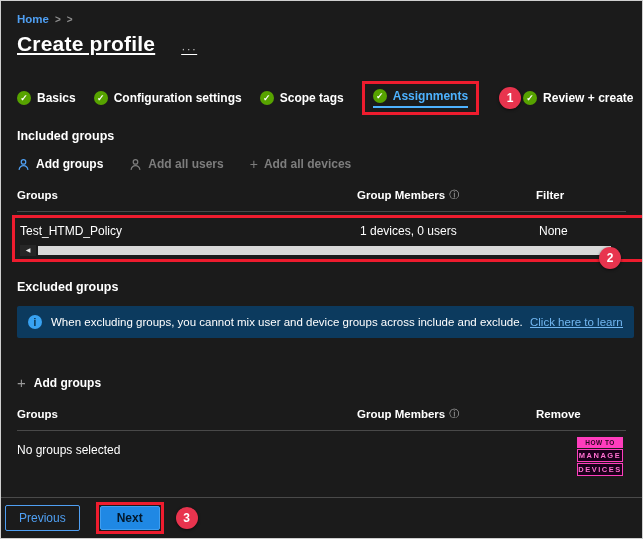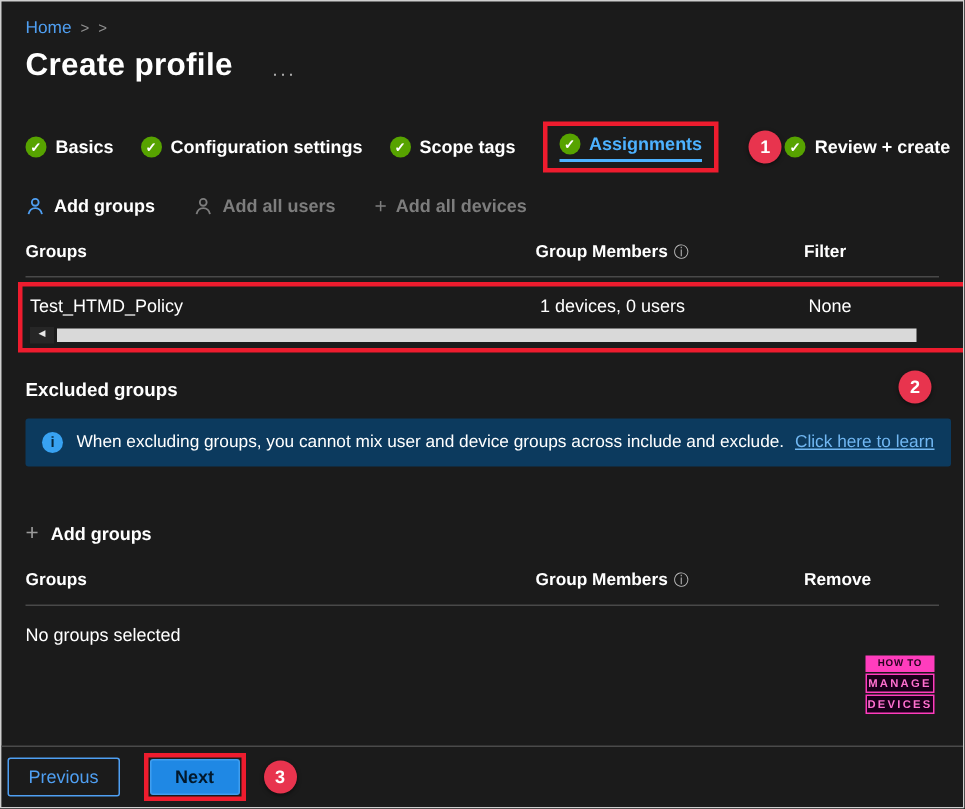--- a/index.html
+++ b/index.html
@@ -1,26 +1,26 @@
 <!DOCTYPE html>
 <html><head>
 <meta charset="utf-8">
 <style>
   * { margin:0; padding:0; box-sizing:border-box; }
   body { background:#333; font-family:"Liberation Sans", sans-serif; }
   .screen { position:relative; width:643px; height:539px; background:#1b1b1b;
             border:1px solid #cfcfcf; overflow:hidden; color:#fff; padding:12px 16px 0; }
 
   
-  .breadcrumb { font-size:11.5px; display:flex; gap:6px; align-items:flex-end; }
+  .breadcrumb { font-size:11.5px; display:flex; gap:6px; align-items:flex-end;font-weight:bold; }
   .crumb { color:#4f9ff2; cursor:pointer; }
   .sep { color:#8f8f8f; font-size:10px; }
 
   
-  .title-row { display:flex; align-items:flex-end; gap:26px; margin-top:7px; }
+  .title-row { display:flex; align-items:flex-end; gap:26px; margin-top:7px;text-decoration:underline; }
   h1 { font-size:21px; font-weight:700; letter-spacing:.2px; }
   .more { color:#b5b5b5; font-size:13px; letter-spacing:1px; cursor:pointer; }
   .subtitle { font-size:10.5px; color:#a8a8a8; margin-top:3px; }
 
   
   .tabs { display:flex; align-items:center; gap:18px; margin-top:24px; height:36px; }
   .tab { display:flex; align-items:center; gap:6px; cursor:pointer; flex:none; }
   .check { width:14px; height:14px; border-radius:50%; background:#57a300; color:#fff;
            font-size:9px; font-weight:700; display:flex; align-items:center; justify-content:center; flex:none; }
   .tab-label { font-size:12px; font-weight:600; color:#fff; white-space:nowrap; }
@@ -126,20 +126,21 @@
         <span class="tab-label">Assignments</span>
       </div>
     </div>
     <span class="ann-circle inline">1</span>
     <div class="tab">
       <span class="check">✓</span>
       <span class="tab-label">Review + create</span>
     </div>
   </div>
 
+  <div class="section-title">Included groups</div>
 
   <div class="toolbar">
     <div class="tool enabled">
       <span class="ticon">
         <svg width="13" height="13" viewBox="0 0 16 16" fill="none" stroke="currentColor" stroke-width="1.5">
             <circle cx="8" cy="4.8" r="2.8"></circle>
             <path d="M2.5 14.5c.7-3.4 3-5 5.5-5s4.8 1.6 5.5 5"></path>
           </svg>
       </span>
       <span>Add groups</span>

